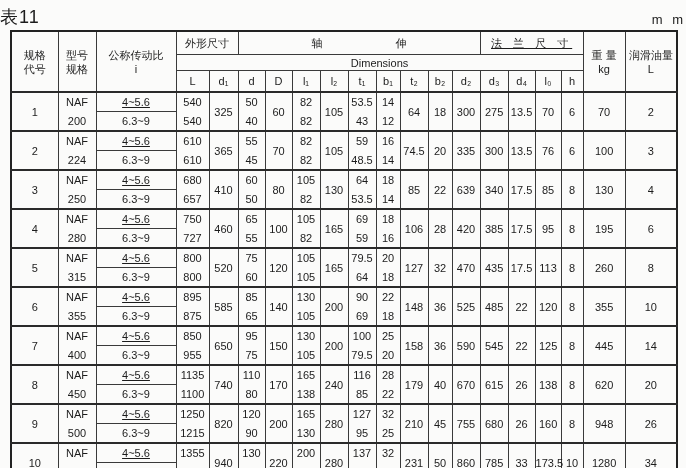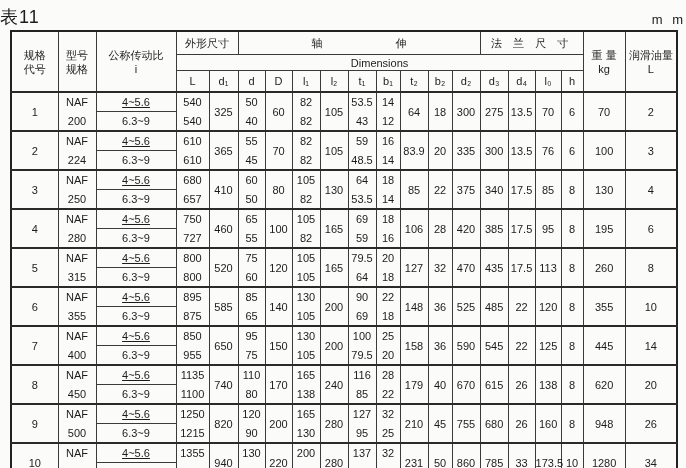--- a/index.html
+++ b/index.html
@@ -25,21 +25,21 @@
   th,td{
     border:1px solid #3a3a3a;padding:0;margin:0;
     text-align:center;vertical-align:middle;
     font-weight:normal;
   }
   thead th{font-size:11px;line-height:14px;}
   tr.h-group th{height:22px;margin-top:40px;}
   tr.h-dim th{height:15px;font-size:11px;margin-top:30px;}
   tr.h-cols th{height:20px;font-size:11px;}
   .shaft-span{display:flex;justify-content:space-evenly;align-items:center;}
-  .flange-label{letter-spacing:4px;}
+  .flange-label{letter-spacing:4px;text-decoration:underline;}
   tbody td{height:37px;font-size:11px;}
   tbody tr{border-top:2px solid #2a2a2a;}
   .stack{display:flex;flex-direction:column;height:37px;}
   .stack .sub{
     flex:1;display:flex;align-items:center;justify-content:center;
   }
   .divided .sub:first-child{border-bottom:1px solid #3a3a3a;text-decoration:underline;}
 </style>
 </head>
 <body>
@@ -220,21 +220,21 @@
             <div class="sub">59</div>
             <div class="sub">48.5</div>
           </div>
         </td>
         <td>
           <div class="stack">
             <div class="sub">16</div>
             <div class="sub">14</div>
           </div>
         </td>
-        <td>83.9</td>
+        <td>74.5</td>
         <td>20</td>
         <td>335</td>
         <td>300</td>
         <td>13.5</td>
         <td>76</td>
         <td>6</td>
         <td>100</td>
         <td>3</td>
       </tr>
       <tr>
@@ -279,21 +279,21 @@
           </div>
         </td>
         <td>
           <div class="stack">
             <div class="sub">18</div>
             <div class="sub">14</div>
           </div>
         </td>
         <td>85</td>
         <td>22</td>
-        <td>375</td>
+        <td>639</td>
         <td>340</td>
         <td>17.5</td>
         <td>85</td>
         <td>8</td>
         <td>130</td>
         <td>4</td>
       </tr>
       <tr>
         <td>4</td>
         <td>

